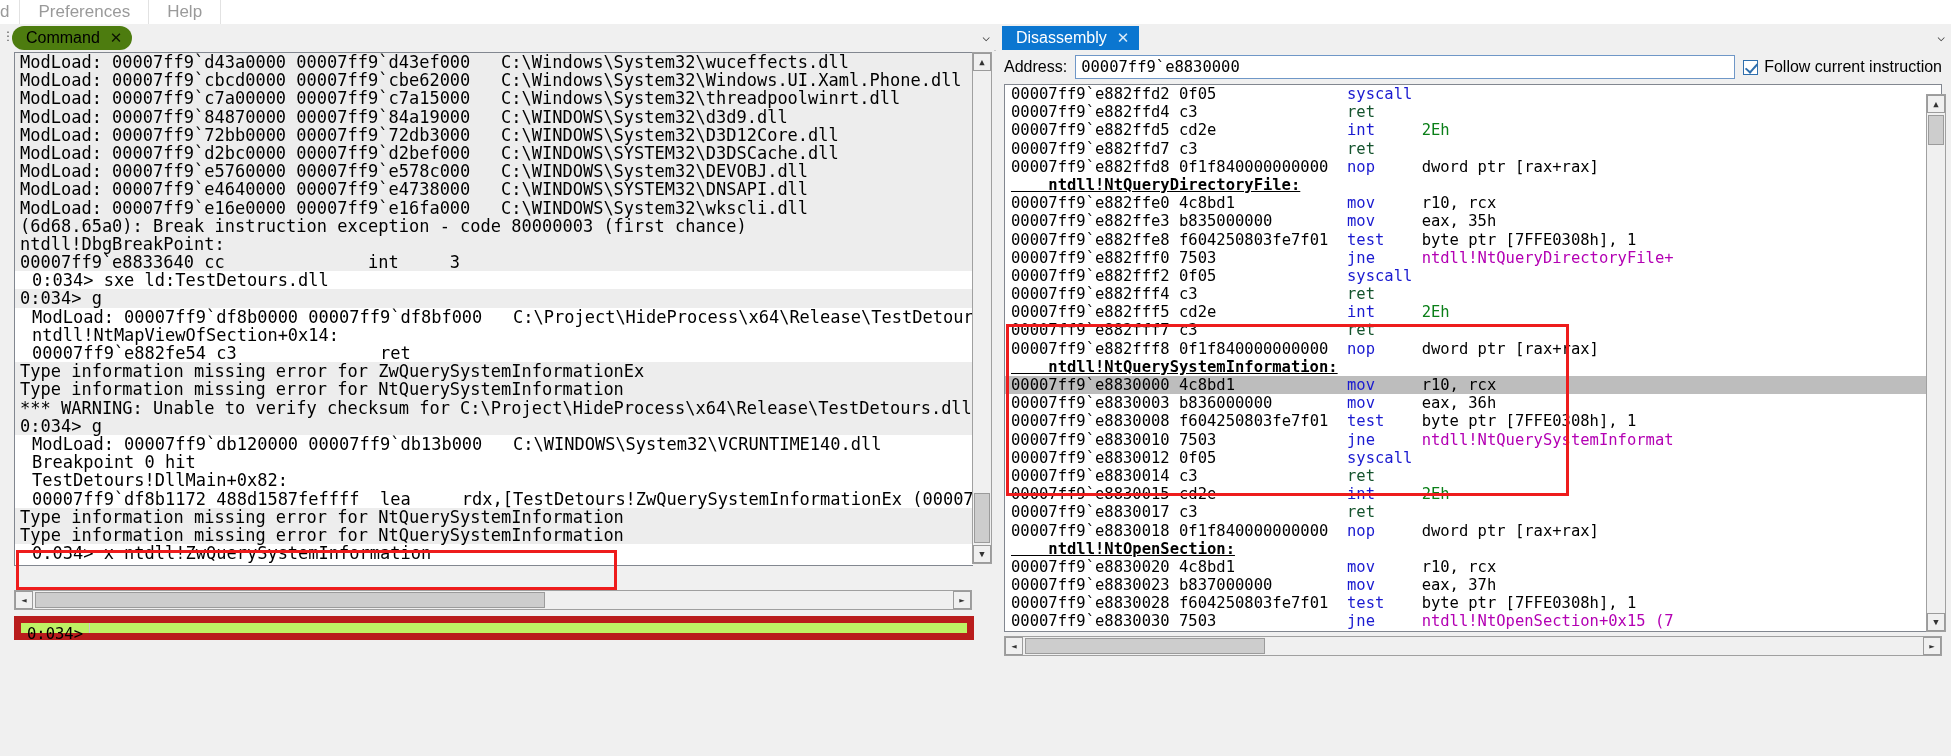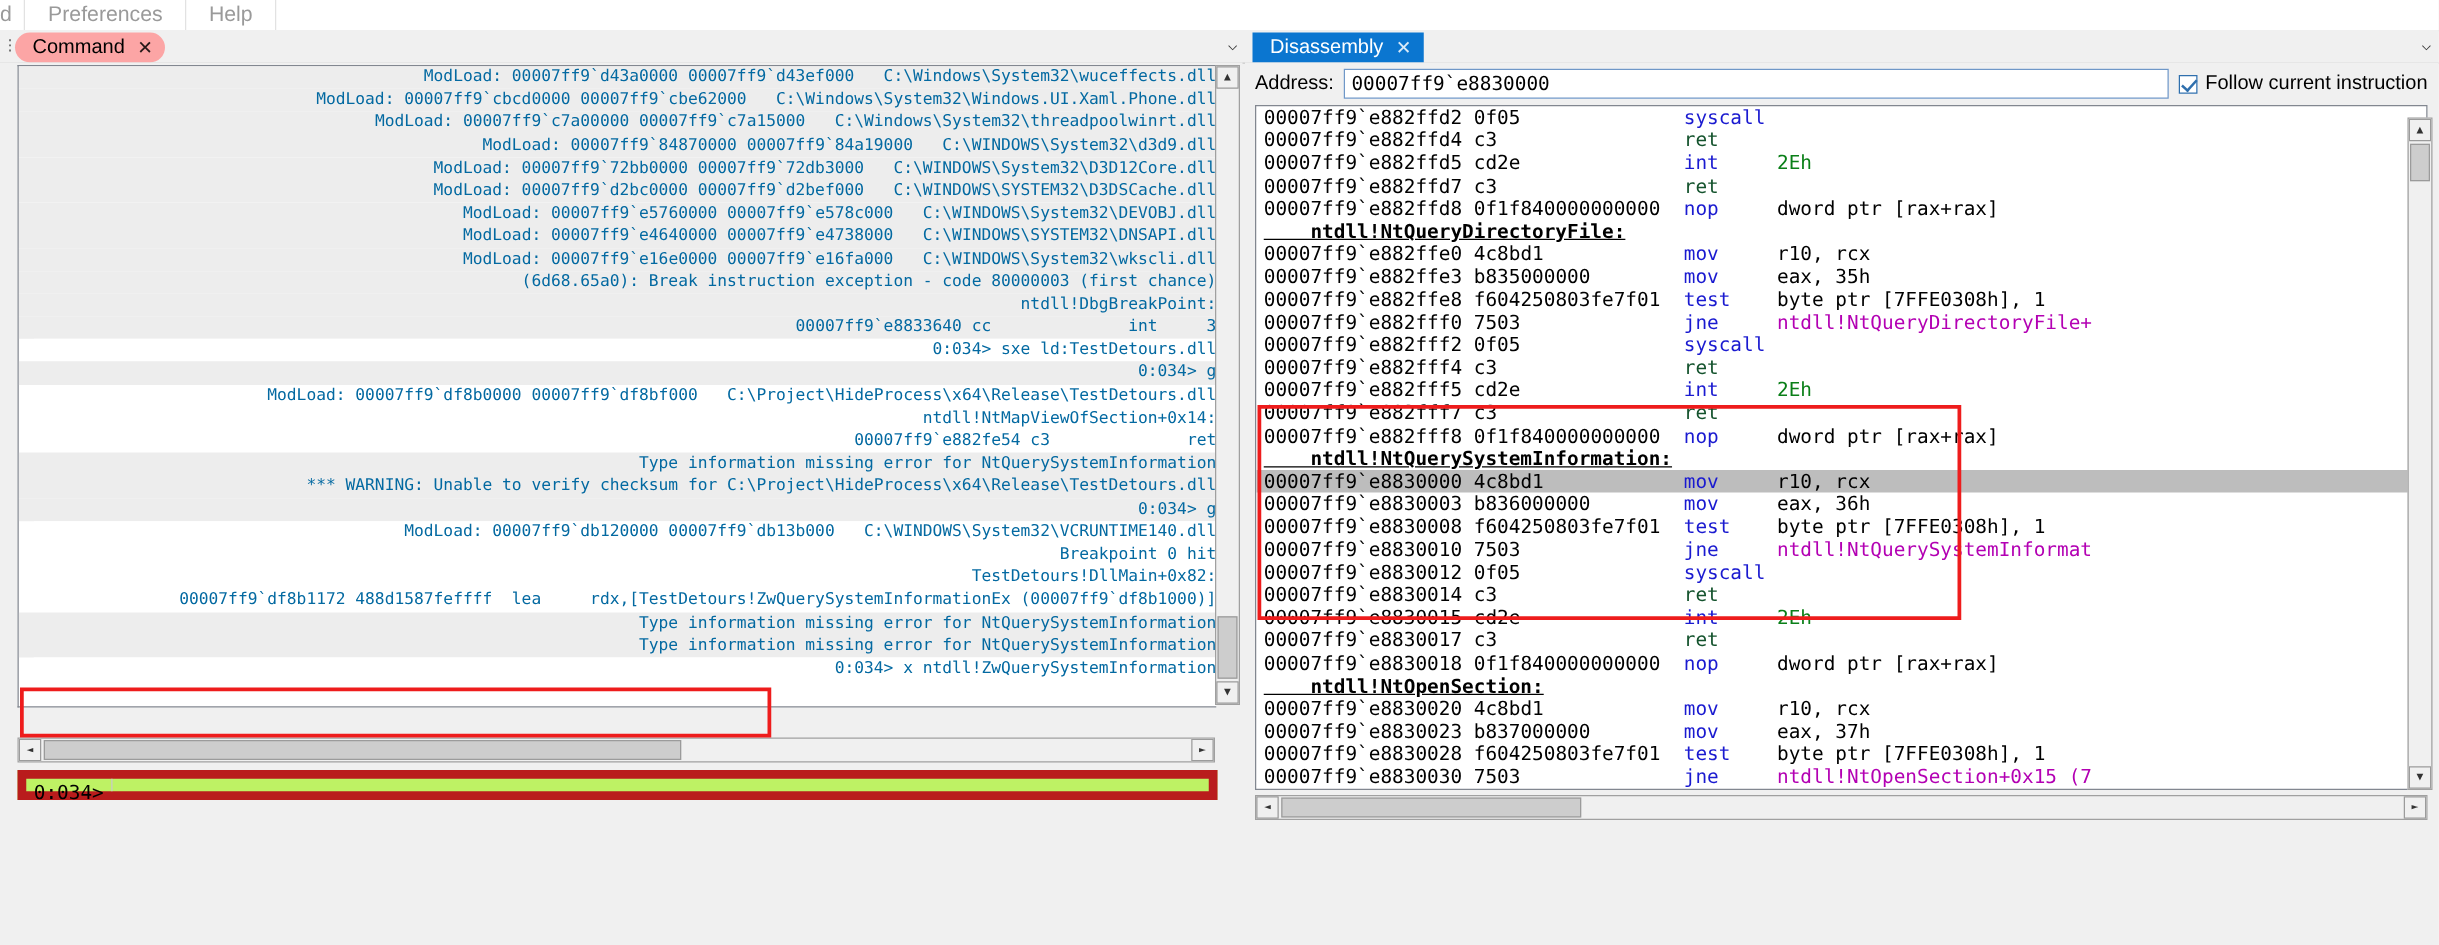--- a/index.html
+++ b/index.html
@@ -31,21 +31,21 @@
   }
   .tabstrip.left{left:0;width:996px;}
   .tabstrip.right{left:996px;width:955px;}
   .tab{
     position:absolute;top:2px;height:24px;
     display:flex;align-items:center;gap:10px;
     padding:0 10px 0 14px;
     font-family:"Liberation Sans",sans-serif;font-size:16px;
     white-space:nowrap;
   }
-  .tab.inactive{background:#fca5a5;color:#000;border-radius:12px;}
+  .tab.inactive{background:#4d7c0f;color:#000;border-radius:12px;}
   .tab.active-blue{background:#0b76d0;color:#ffffff;}
   .tab .x{font-size:15px;opacity:.85;}
   .tabstrip .pin{
     position:absolute;right:6px;top:5px;font-size:13px;color:#333;
   }
   .tab-left-grip{
     position:absolute;left:2px;top:5px;font-size:12px;color:#555;
   }
 
   
@@ -53,21 +53,21 @@
   .cmd-pane{left:0;top:50px;width:994px;height:706px;background:#f0f0f0;}
   .dis-pane{left:996px;top:50px;width:955px;height:706px;background:#f0f0f0;}
 
   .cmd-output{
     position:absolute;left:14px;top:2px;width:958px;height:512px;
     background:#ffffff;border:1px solid #828790;border-right:none;
     overflow:hidden;
   }
   .line{
     height:18.2px;line-height:18.2px;white-space:pre;
-    font-size:13px;color:#0369a1;padding-left:5px;text-align:right;
+    font-size:17px;color:#000000;padding-left:5px;
   }
   .line.gray{background:#ededed;}
   .line.white{background:#ffffff;margin-left:12px;}
 
   
   .vscroll{
     position:absolute;width:20px;background:#f0f0f0;
     border:1px solid #a0a0a0;box-sizing:border-box;
   }
   .vscroll .arrow{
@@ -195,20 +195,21 @@
         <div class="line gray">ModLoad: 00007ff9`e4640000 00007ff9`e4738000   C:\WINDOWS\SYSTEM32\DNSAPI.dll</div>
         <div class="line gray">ModLoad: 00007ff9`e16e0000 00007ff9`e16fa000   C:\WINDOWS\System32\wkscli.dll</div>
         <div class="line gray">(6d68.65a0): Break instruction exception - code 80000003 (first chance)</div>
         <div class="line gray">ntdll!DbgBreakPoint:</div>
         <div class="line gray">00007ff9`e8833640 cc              int     3</div>
         <div class="line white">0:034&gt; sxe ld:TestDetours.dll</div>
         <div class="line gray">0:034&gt; g</div>
         <div class="line white">ModLoad: 00007ff9`df8b0000 00007ff9`df8bf000   C:\Project\HideProcess\x64\Release\TestDetours.dll</div>
         <div class="line white">ntdll!NtMapViewOfSection+0x14:</div>
         <div class="line white">00007ff9`e882fe54 c3              ret</div>
+        <div class="line gray">Type information missing error for ZwQuerySystemInformationEx</div>
         <div class="line gray">Type information missing error for NtQuerySystemInformation</div>
         <div class="line gray">*** WARNING: Unable to verify checksum for C:\Project\HideProcess\x64\Release\TestDetours.dll</div>
         <div class="line gray">0:034&gt; g</div>
         <div class="line white">ModLoad: 00007ff9`db120000 00007ff9`db13b000   C:\WINDOWS\System32\VCRUNTIME140.dll</div>
         <div class="line white">Breakpoint 0 hit</div>
         <div class="line white">TestDetours!DllMain+0x82:</div>
         <div class="line white">00007ff9`df8b1172 488d1587feffff  lea     rdx,[TestDetours!ZwQuerySystemInformationEx (00007ff9`df8b1000)]</div>
         <div class="line gray">Type information missing error for NtQuerySystemInformation</div>
         <div class="line gray">Type information missing error for NtQuerySystemInformation</div>
         <div class="line white">0:034&gt; x ntdll!ZwQuerySystemInformation</div>

